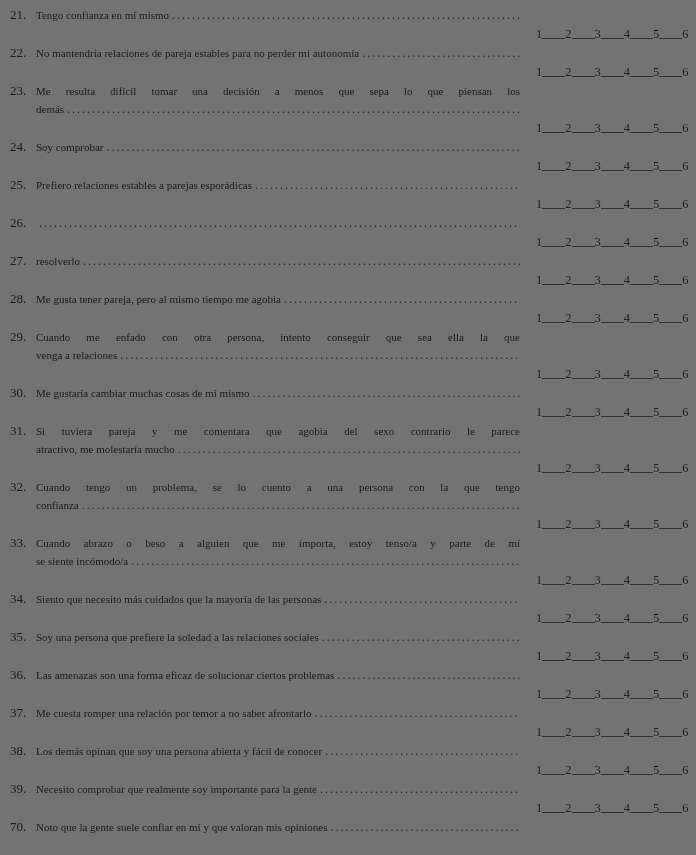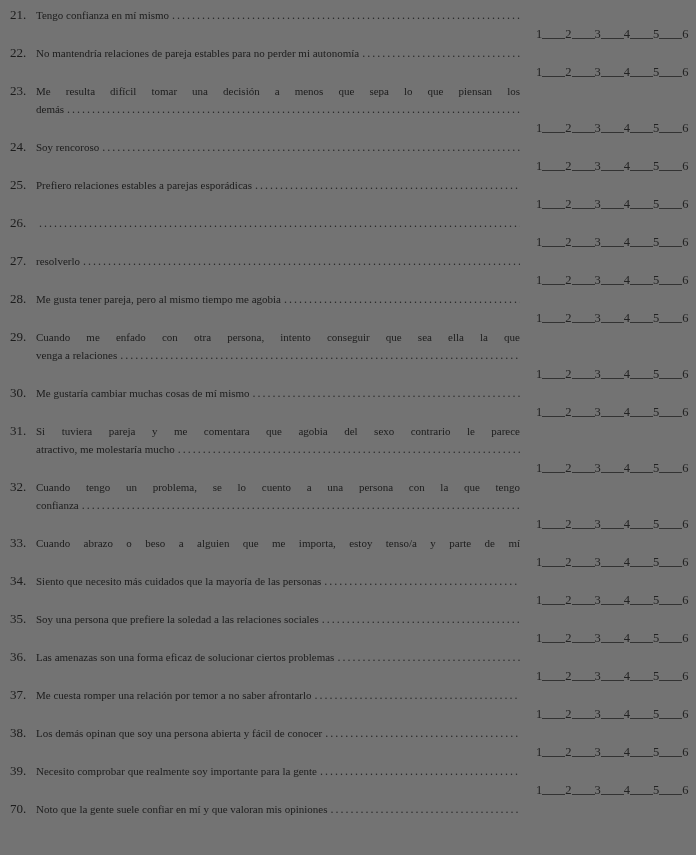--- a/index.html
+++ b/index.html
@@ -165,21 +165,21 @@
           <span class="scale-line"></span>
           <span class="scale-num">6</span>
         </div>
   </div>
 
   <div class="item-block">
     <div class="item">
       <span class="item-num">24.</span>
       <div class="item-body">
             <div class="line line--last">
-              <span class="line-text">Soy rencoroso</span>
+              <span class="line-text">Soy comprobar</span>
               <span class="leader"></span>
             </div>
           </div>
     </div>
     <div class="scale-row">
           <span class="scale-num">1</span>
           <span class="scale-line"></span>
           <span class="scale-num">2</span>
           <span class="scale-line"></span>
           <span class="scale-num">3</span>
@@ -392,20 +392,24 @@
           <span class="scale-line"></span>
           <span class="scale-num">6</span>
         </div>
   </div>
 
   <div class="item-block">
     <div class="item">
       <span class="item-num">33.</span>
       <div class="item-body">
             <div class="line line--justify">Cuando abrazo o beso a alguien que me importa, estoy tenso/a y parte de mí</div>
+            <div class="line line--last">
+              <span class="line-text">se siente incómodo/a</span>
+              <span class="leader"></span>
+            </div>
           </div>
     </div>
     <div class="scale-row">
           <span class="scale-num">1</span>
           <span class="scale-line"></span>
           <span class="scale-num">2</span>
           <span class="scale-line"></span>
           <span class="scale-num">3</span>
           <span class="scale-line"></span>
           <span class="scale-num">4</span>

